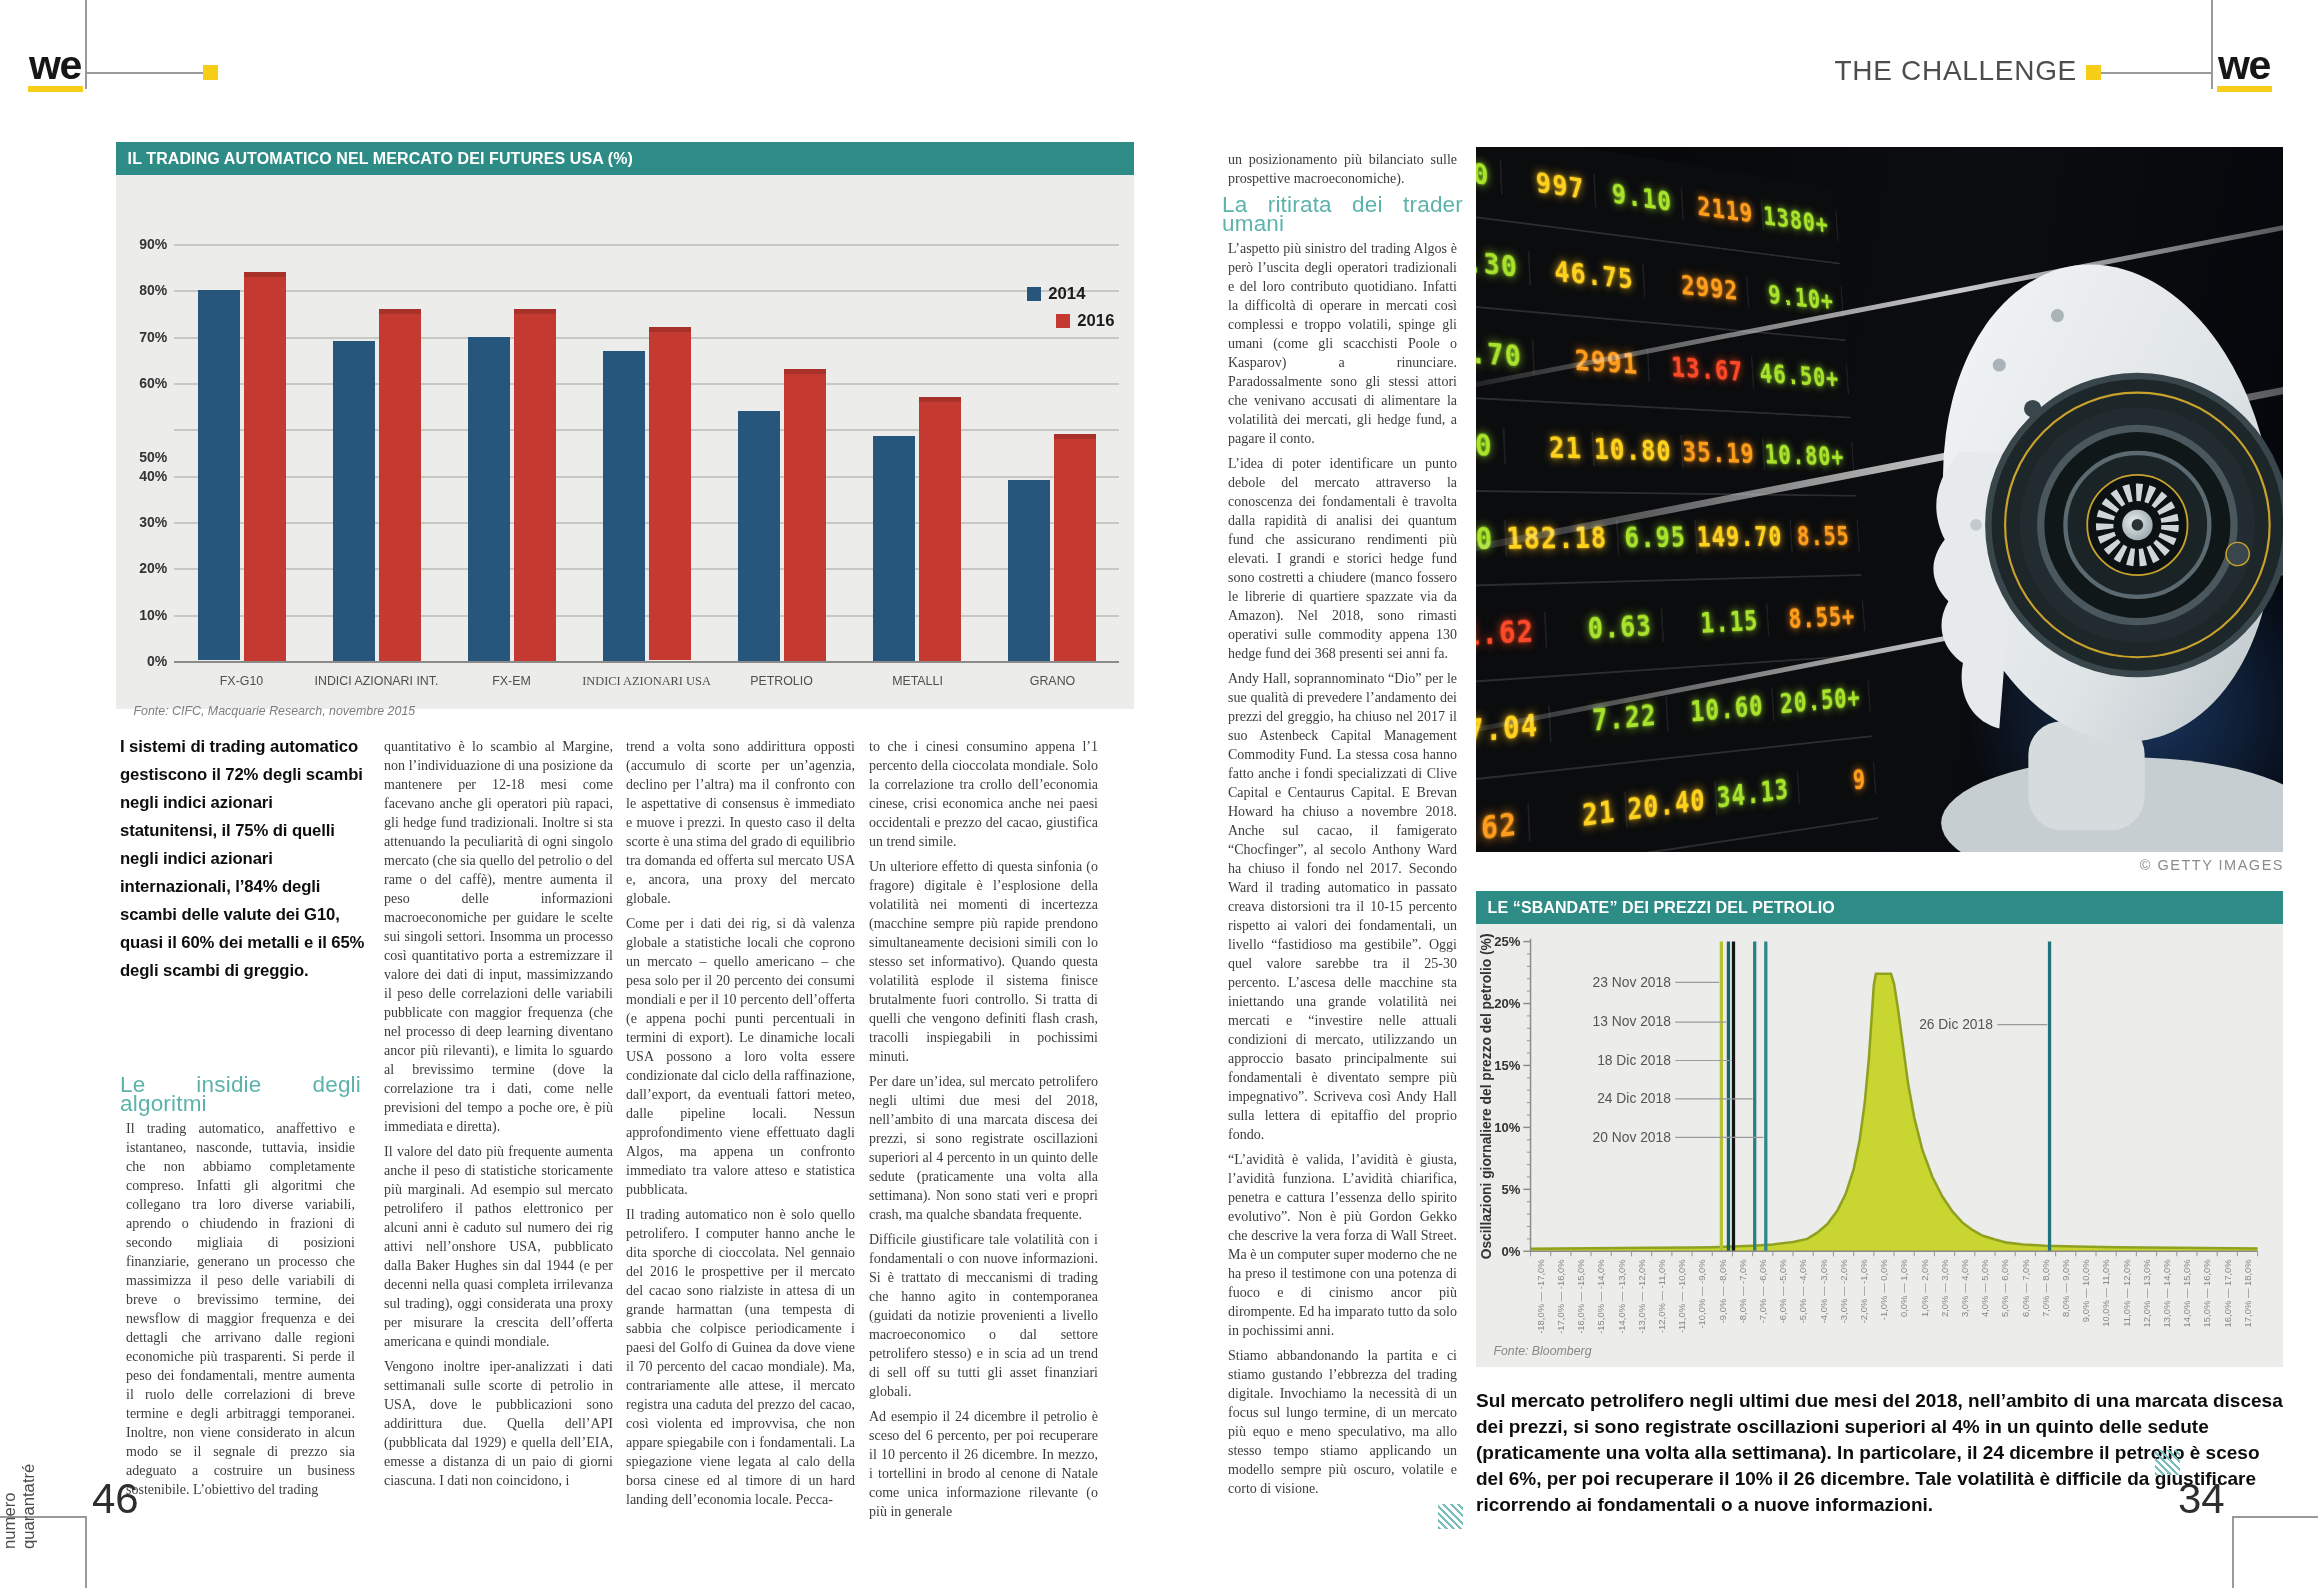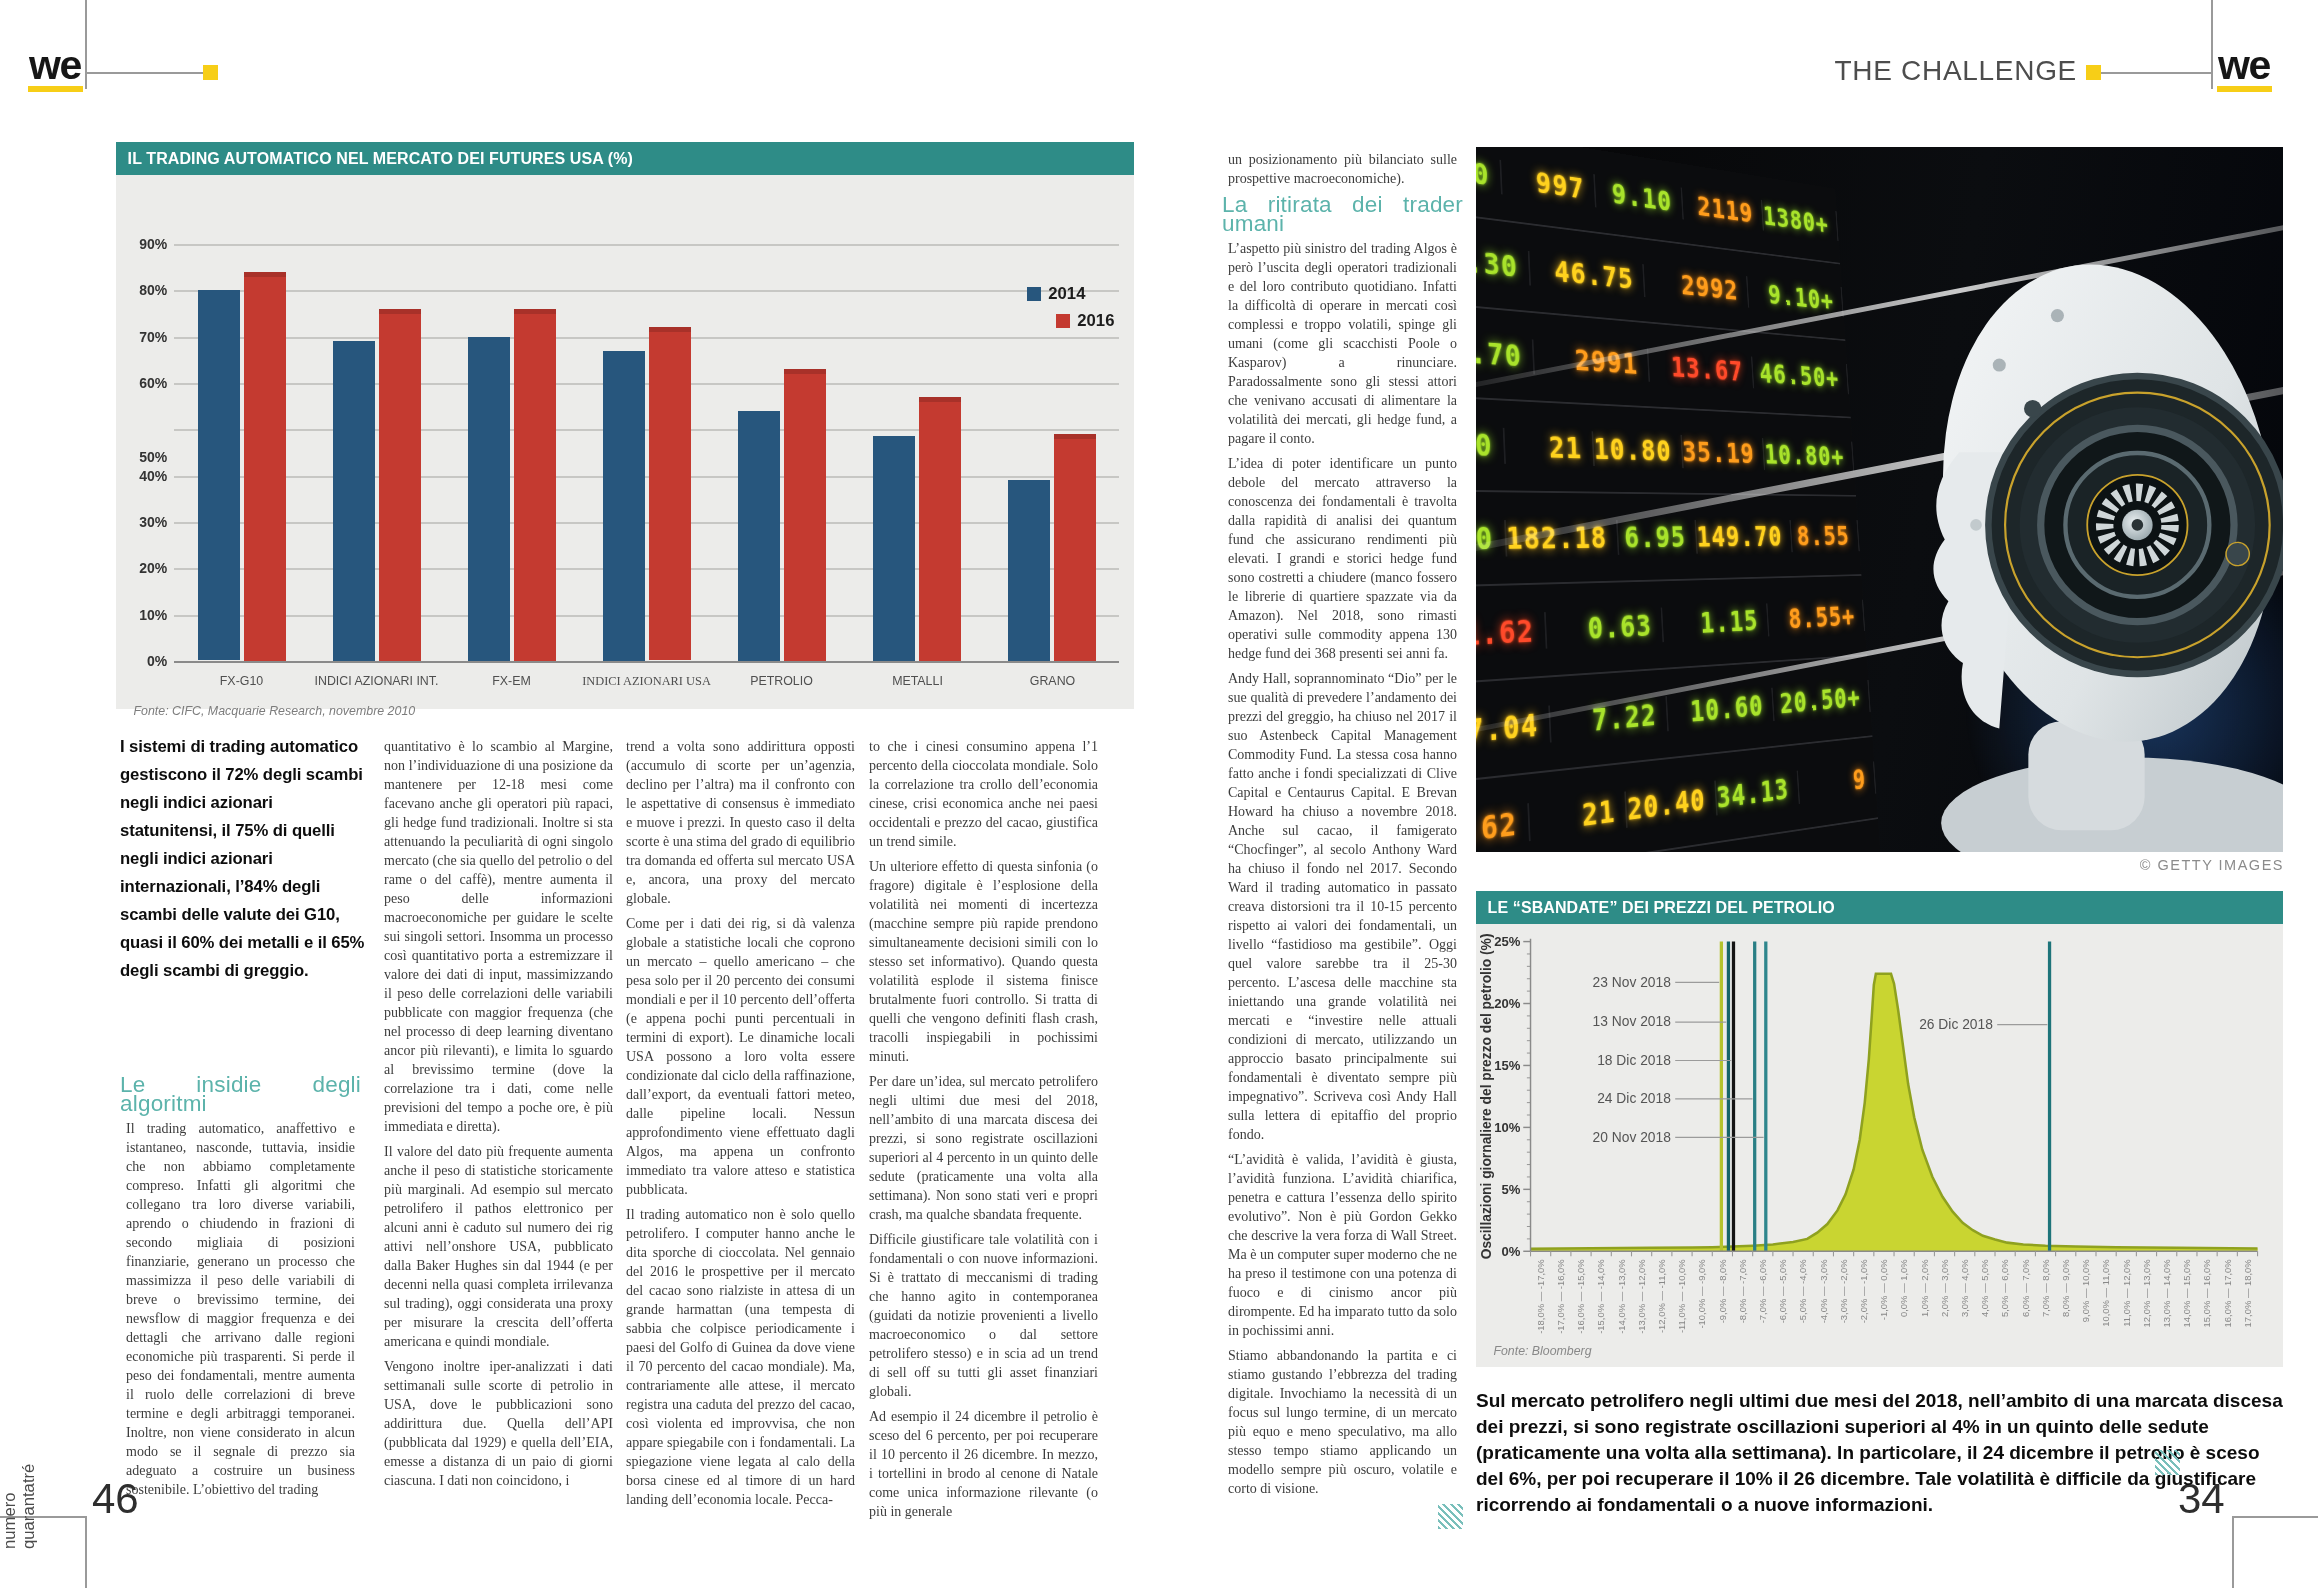--- a/index.html
+++ b/index.html
@@ -153,21 +153,21 @@
         </div>
         <div class="cat-label" style="left: 869px; top: 499px; width: 135px;">GRANO</div>
         <div class="legend-item" style="left: 911px; top: 109px;">
           <span class="legend-sw" style="background:#27567D"></span>
           <span class="legend-tx">2014</span>
         </div>
         <div class="legend-item" style="left: 911px; top: 136px; padding-left: 29px;">
           <span class="legend-sw" style="background:#C43A30"></span>
           <span class="legend-tx">2016</span>
         </div>
-        <div class="fonte" style="left: 17.5px; top: 529px;">Fonte: CIFC, Macquarie Research, novembre 2010</div>
+        <div class="fonte" style="left: 17.5px; top: 529px;">Fonte: CIFC, Macquarie Research, novembre 2015</div>
       </div>
   </section>
 
   <div class="intro-bold" style="left:120px;top:733px;width:253px;">I sistemi di trading automatico gestiscono il 72% degli scambi negli indici azionari statunitensi, il 75% di quelli negli indici azionari internazionali, l’84% degli scambi delle valute dei G10, quasi il 60% dei metalli e il 65% degli scambi di greggio.</div>
 
   <div class="textcol" id="col1" style="left:120px;top:1075px;">
     <h2 class="col-heading">Le insidie degli algoritmi</h2>
   <p>Il trading automatico, anaffettivo e istantaneo, nasconde, tuttavia, insidie che non abbiamo completamente compreso. Infatti gli algoritmi che collegano tra loro diverse variabili, aprendo o chiudendo in frazioni di secondo migliaia di posizioni finanziarie, generano un processo che massimizza il peso delle variabili di breve o brevissimo termine, dei newsflow di maggior frequenza e dei dettagli che arrivano dalle regioni economiche più trasparenti. Si perde il peso dei fondamentali, mentre aumenta il ruolo delle correlazioni di breve termine e degli arbitraggi temporanei. Inoltre, non viene considerato in alcun modo se il segnale di prezzo sia adeguato a costruire un business sostenibile. L’obiettivo del trading</p>
     </div>
   <div class="textcol" id="col2" style="left:378px;top:731px;">

